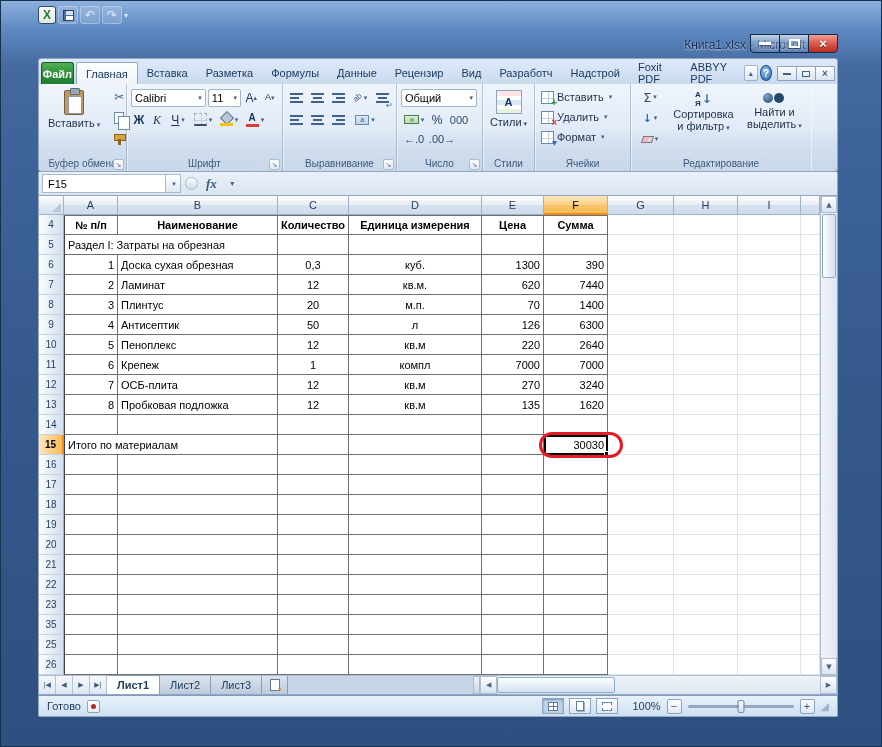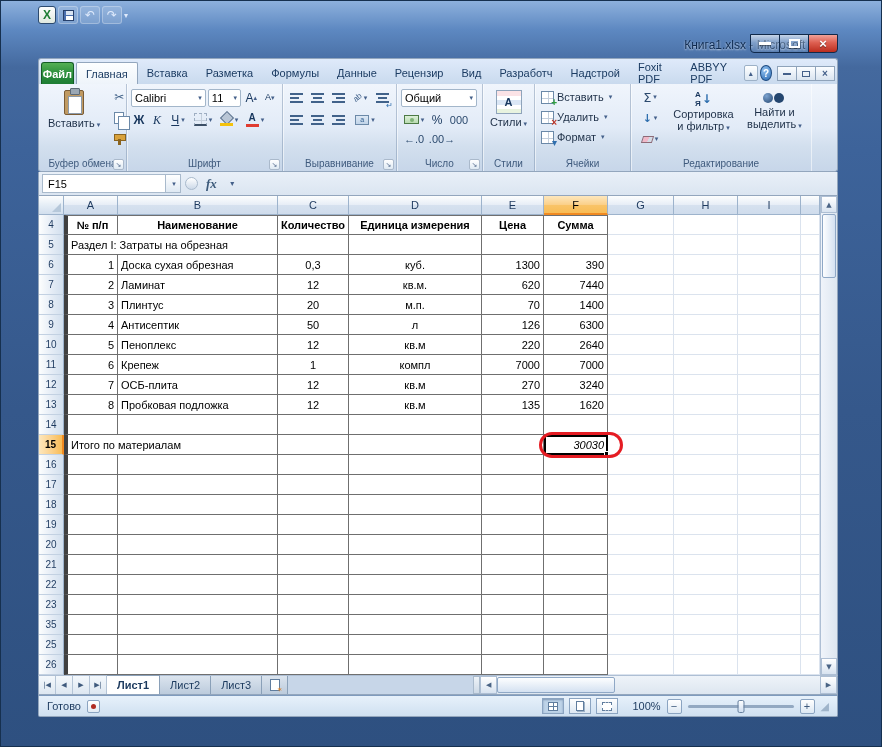--- a/index.html
+++ b/index.html
@@ -179,21 +179,21 @@
   .colh.fill{ flex:1; }
   .gridrows{ flex:1; overflow:hidden; }
   .grow{ display:flex; height:20px; }
   .rowh{ width:var(--rh); flex:none; display:flex; align-items:center; justify-content:center; font-size:10px;
          background:linear-gradient(90deg,#fdfefe,#e6edf6 50%,#d2dfee);
          border-right:1px solid #9db3cc; border-bottom:1px solid #c3d1e2; color:#1e3a5f; }
   .rowh.sel{ background:linear-gradient(90deg,#fde7bd,#fbd08a 55%,#f8bc55);
              border-right:2px solid #f18a21; color:#000; font-weight:bold; }
   .cell{ flex:none; height:20px; display:flex; align-items:center; padding:0 3px; overflow:hidden; background:#fff; color:#000; }
   .cell.bordered{ border-right:1px solid #6f6f6f; border-bottom:1px solid #6f6f6f; }
-  .grow > .bordered:nth-child(2){ border-left:4px solid #404040; }
+  .grow > .bordered:nth-child(2){ border-left:1px solid #404040; }
   .gridrows .grow:first-child .bordered{ border-top:1px solid #6f6f6f; }
   .cell.light{ border-right:1px solid #dbe3ee; border-bottom:1px solid #dbe3ee; }
   .cell.fill{ flex:1; }
   .cell.hdr{ font-weight:bold; justify-content:center; }
   .cell.left{ justify-content:flex-start; } .cell.center{ justify-content:center; } .cell.right{ justify-content:flex-end; }
   .cell.active-cell{ border:2px solid #000; padding:0 2px; position:relative; overflow:visible; z-index:3; }
   .fill-handle{ position:absolute; right:-3px; bottom:-3px; width:5px; height:5px; background:#000; border:1px solid #fff; z-index:4; }
   .red-annot{ position:absolute; left:-7px; top:-5px; width:calc(100% + 24px); height:calc(100% + 10px);
               border:3px solid #e51c23; border-radius:14px; pointer-events:none; z-index:6; }
   .vscroll{ width:17px; flex:none; display:flex; flex-direction:column; background:linear-gradient(90deg,#f0f4fa,#dde6f0);
@@ -711,21 +711,21 @@
               <div class="cell light" style="width: var(--wH);"></div>
               <div class="cell light" style="width: var(--wI);"></div>
               <div class="cell light fill"></div>
             </div>
             <div class="grow">
               <div class="rowh sel">15</div>
               <div class="cell bordered left" style="width: calc(var(--wA) + var(--wB));">Итого по материалам</div>
               <div class="cell bordered center" style="width: var(--wC);"></div>
               <div class="cell bordered center" style="width: var(--wD);"></div>
               <div class="cell bordered right" style="width: var(--wE);"></div>
-              <div class="cell bordered right active-cell" style="width: var(--wF); font-style: italic;">30030<div class="red-annot"></div><div class="fill-handle"></div></div>
+              <div class="cell bordered right active-cell" style="width: var(--wF);">30030<div class="red-annot"></div><div class="fill-handle"></div></div>
               <div class="cell light" style="width: var(--wG);"></div>
               <div class="cell light" style="width: var(--wH);"></div>
               <div class="cell light" style="width: var(--wI);"></div>
               <div class="cell light fill"></div>
             </div>
             <div class="grow">
               <div class="rowh">16</div>
               <div class="cell bordered right" style="width: var(--wA);"></div>
               <div class="cell bordered left" style="width: var(--wB);"></div>
               <div class="cell bordered center" style="width: var(--wC);"></div>

